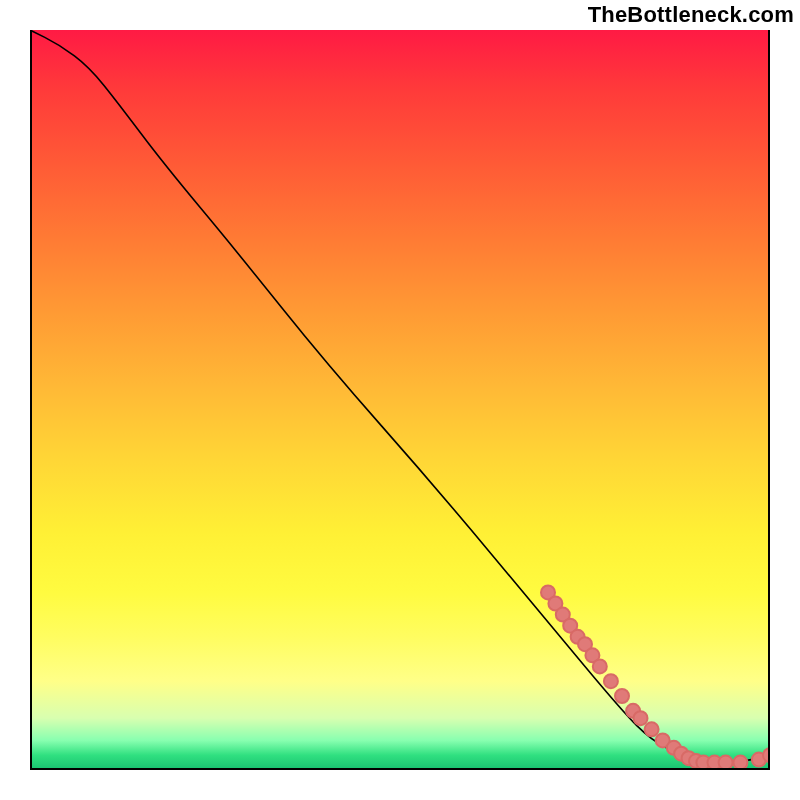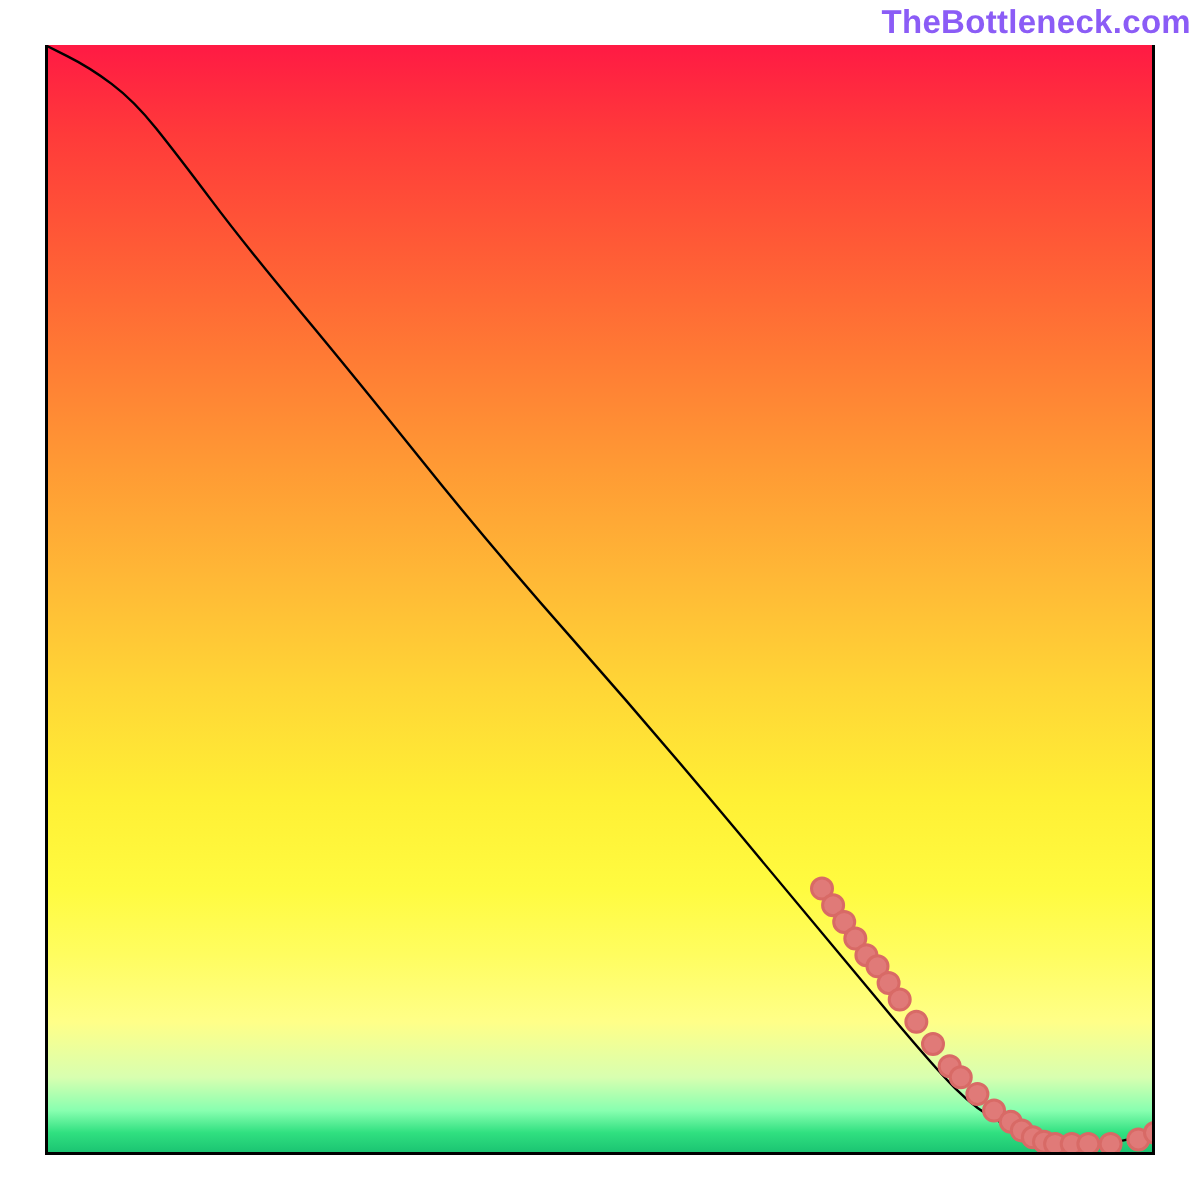--- a/index.html
+++ b/index.html
@@ -60,21 +60,21 @@
     width: 740px;
     height: 740px;
     pointer-events: none;
   }
   .watermark {
     position: absolute;
     top: 2px;
     right: 6px;
     font-size: 22px;
     font-weight: 600;
-    color: #8b5cf6;
+    color: #000000;
     letter-spacing: 0.2px;
   }
 </style>
 </head>
 <body>
 
 <div class="stage">
   <div class="plot"></div>
 
   <svg class="overlay" viewBox="0 0 740 740" preserveAspectRatio="none">

